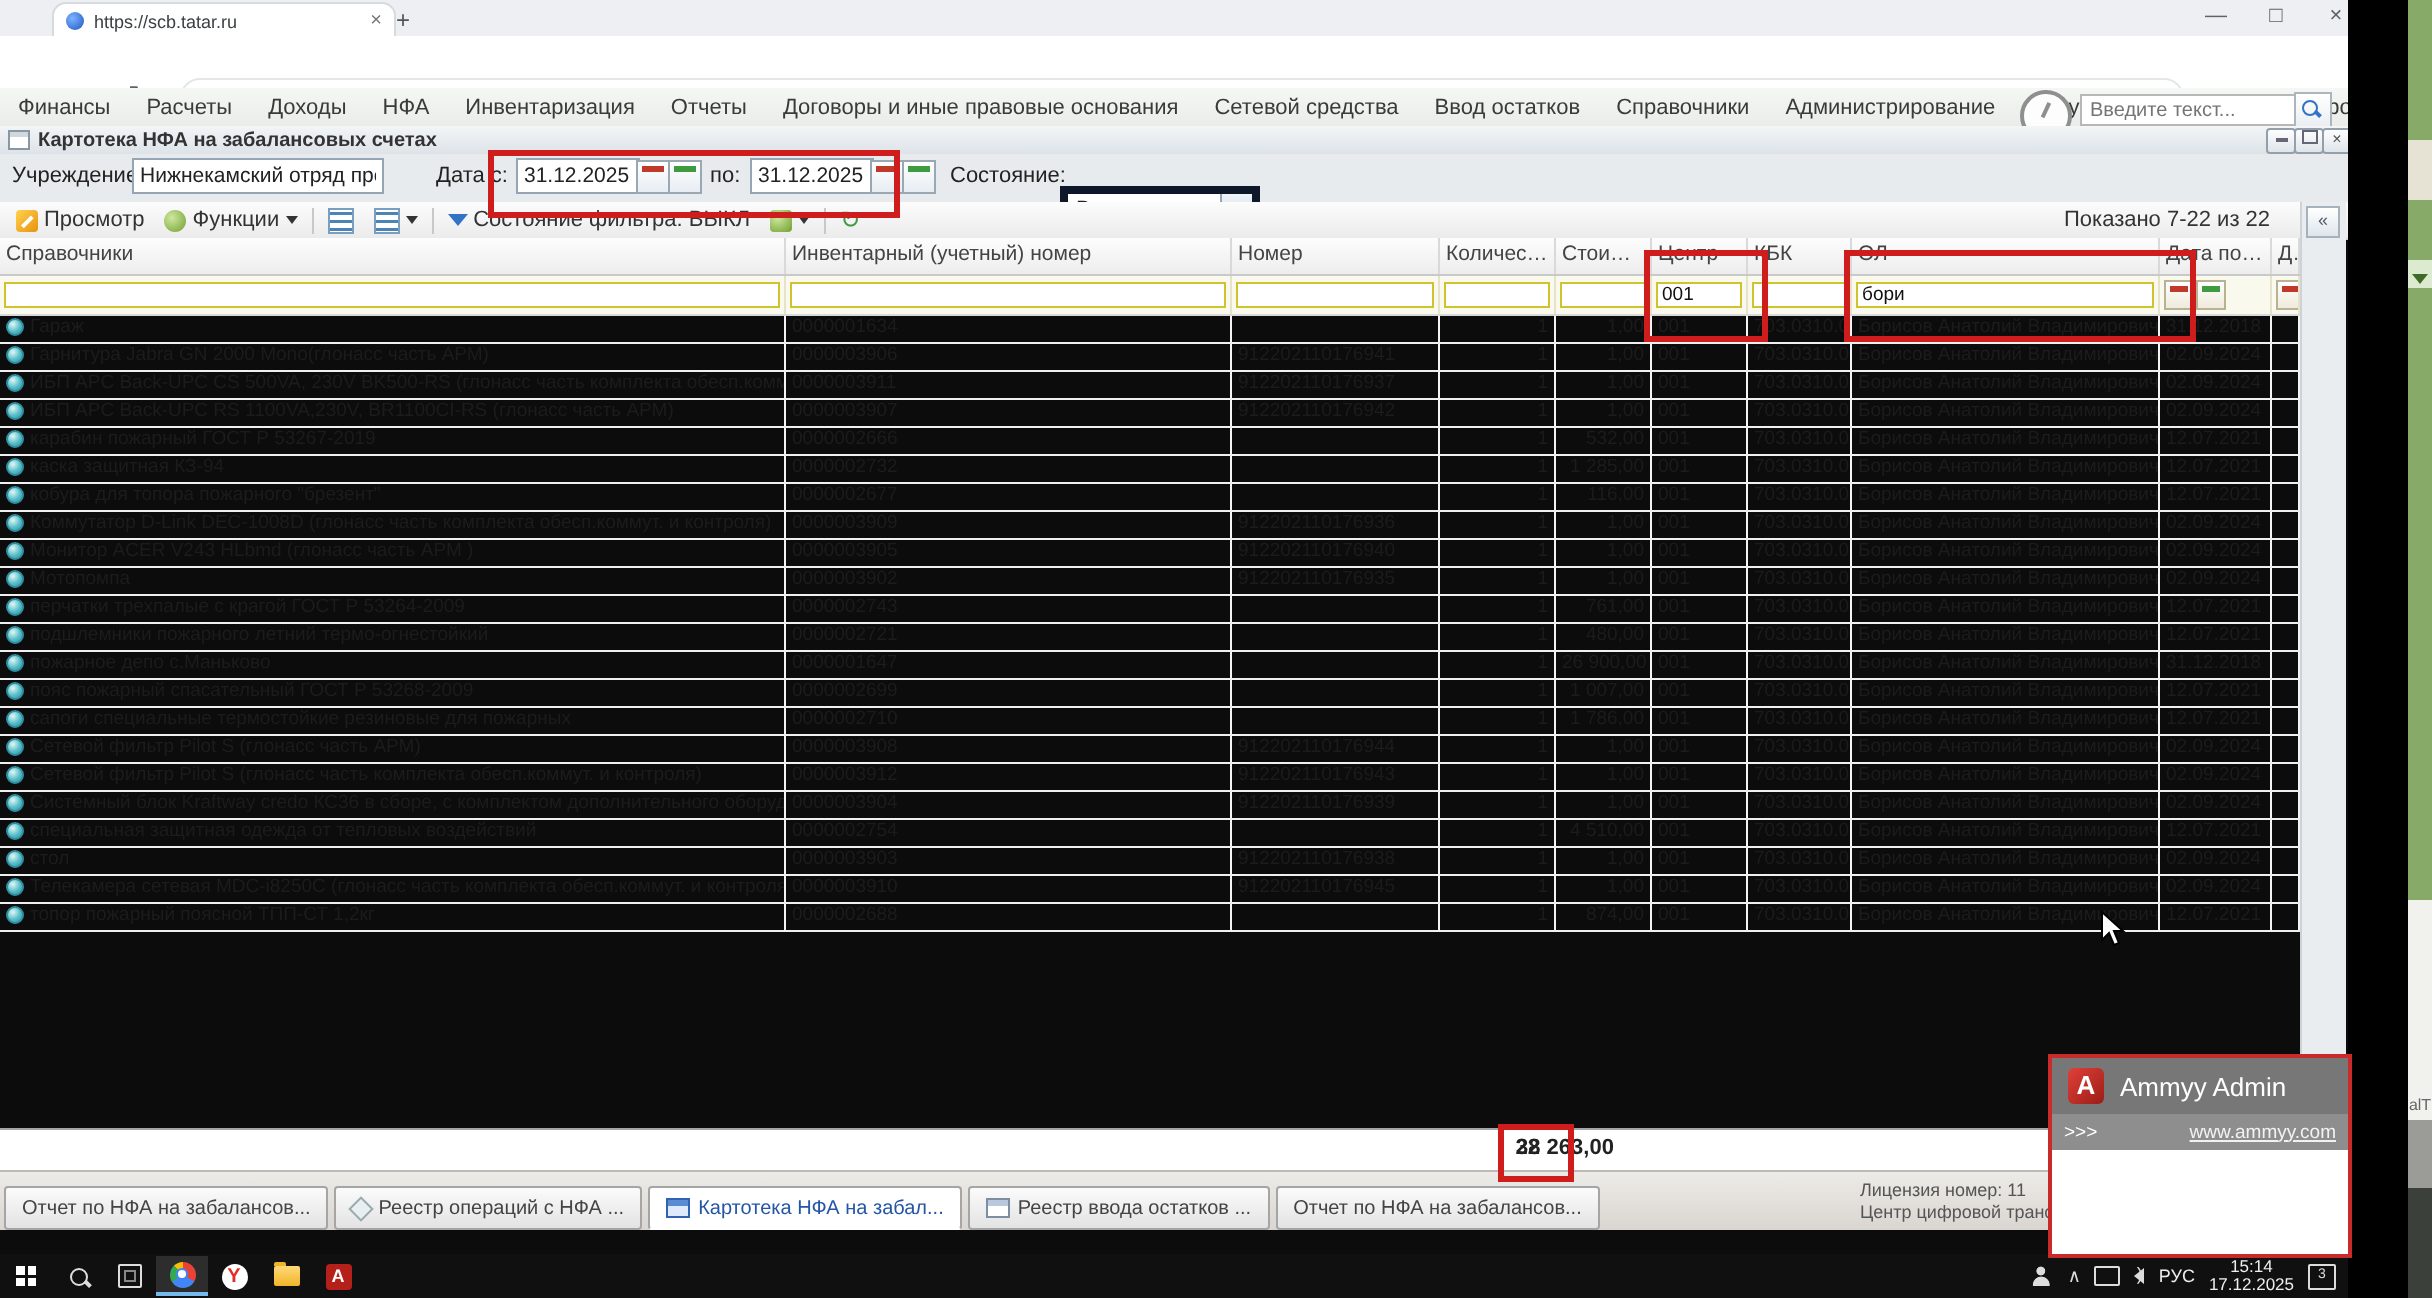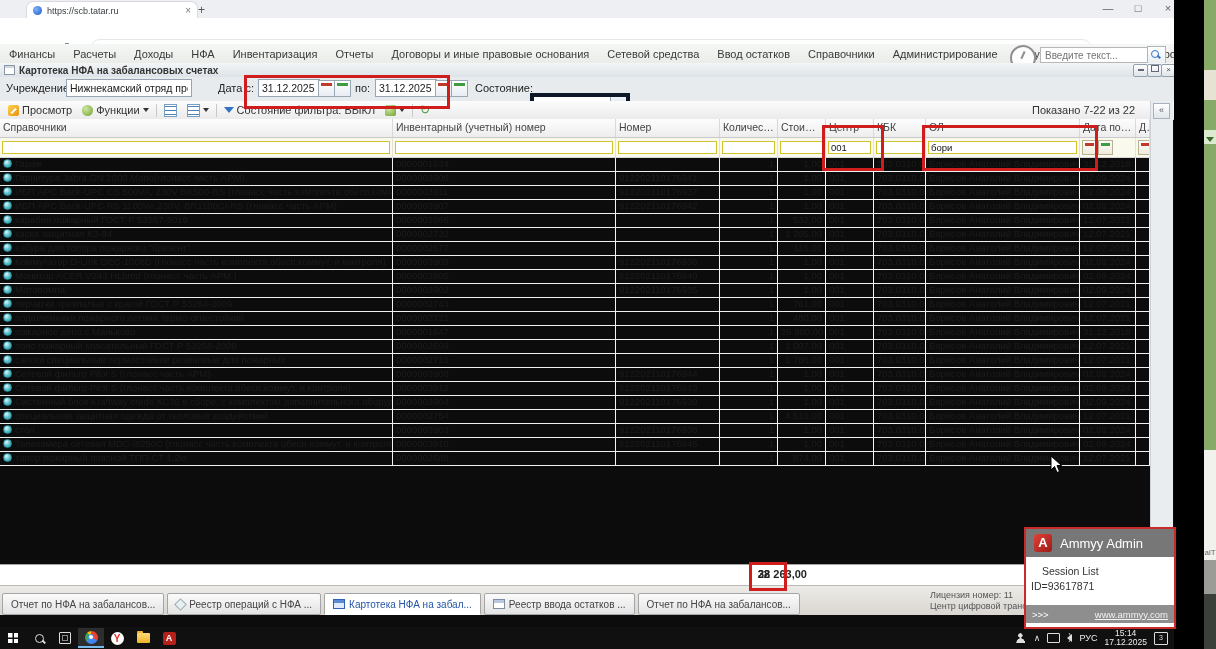--- a/index.html
+++ b/index.html
@@ -738,24 +738,20 @@
     <div class="gband" style="top:450px;height:110px;background:#f1f1ed;color:#666;font-size:8px;padding-top:98px;text-align:center">alT</div>
     <div class="gband" style="top:560px;height:34px;background:#9b9b97"></div>
     <div class="gband" style="top:594px;height:55px;background:#3c403a"></div>
   </div>
 
   <div class="abs" id="ammyy">
     <div class="ttl">
       <span class="alogo">A</span>
       <span>Ammyy Admin</span>
     </div>
-    <div class="bd">
-      <div class="sess">Session List</div>
-      <div class="sid">ID=93617871</div>
-    </div>
     <div class="ft">
       <span>&gt;&gt;&gt;</span>
       <span class="link">www.ammyy.com</span>
     </div>
   </div>
 
   <div class="anno" style="left:244px;top:75px;width:200px;height:28px"></div>
   <div class="anno" style="left:822px;top:125px;width:56px;height:40px"></div>
   <div class="anno" style="left:922px;top:125px;width:170px;height:40px"></div>
   <div class="anno" style="left:749px;top:562px;width:32px;height:23px"></div>

